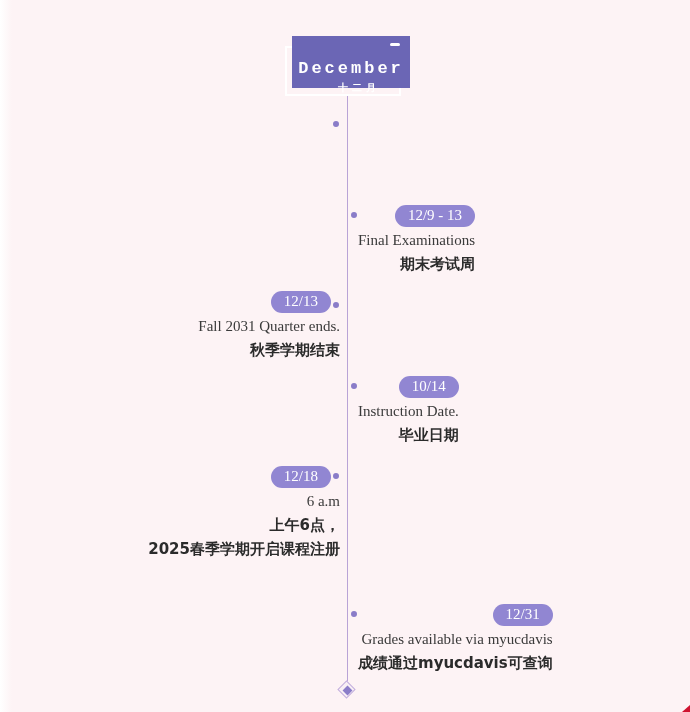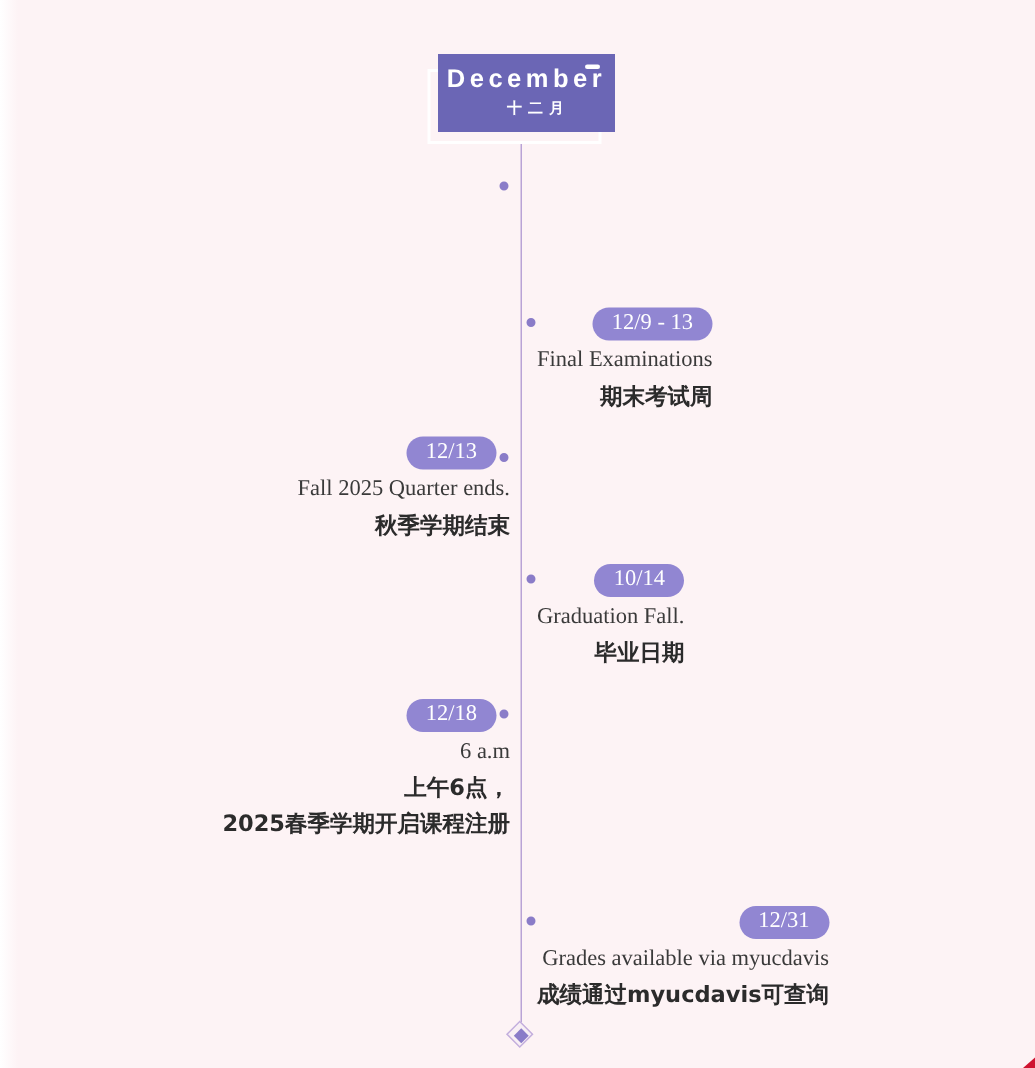--- a/index.html
+++ b/index.html
@@ -16,22 +16,22 @@
   
   .month-shadow {
     position:absolute; left:285px; top:46px; width:116px; height:50px;
     border:2px solid #ffffff; background:transparent;
   }
   .month-card {
     position:absolute; left:292px; top:36px; width:118px; height:52px;
     background:#6b66b5; color:#ffffff; text-align:center;
   }
   .month-title {
-    margin-top:7px; font-size:17px; font-weight:bold; letter-spacing:3px;
-    font-family:Liberation Sans, sans-serif;
+    margin-top:23px; font-size:17px; font-weight:bold; letter-spacing:3px;
+    font-family:Liberation Mono, monospace;
   }
   .month-subtitle {
     font-size:10px; font-weight:bold; letter-spacing:4px;
     font-family:"DejaVu Sans", sans-serif; line-height:19px;padding-left:16px;
   }
   .minus-icon {
     position:absolute; right:10px; top:7px; width:10px; height:3px;
     background:#ffffff; border-radius:2px;
   }
   
@@ -96,27 +96,27 @@
 
 
   <div class="event right" style="top:205px;">
     <span class="badge">12/9 - 13</span>
     <div class="line en">Final Examinations</div>
     <div class="line zh">期末考试周</div>
   </div>
 
   <div class="event left" style="top:291px;">
     <span class="badge">12/13</span>
-    <div class="line en">Fall 2025 Quarter ends.</div>
+    <div class="line en">Fall 2031 Quarter ends.</div>
     <div class="line zh">秋季学期结束</div>
   </div>
 
   <div class="event right" style="top:376px;">
     <span class="badge">10/14</span>
-    <div class="line en">Graduation Fall.</div>
+    <div class="line en">Instruction Date.</div>
     <div class="line zh">毕业日期</div>
   </div>
 
   <div class="event left" style="top:466px;">
     <span class="badge">12/18</span>
     <div class="line en">6 a.m</div>
     <div class="line zh">上午6点，</div>
     <div class="line zh">2025春季学期开启课程注册</div>
   </div>
 

